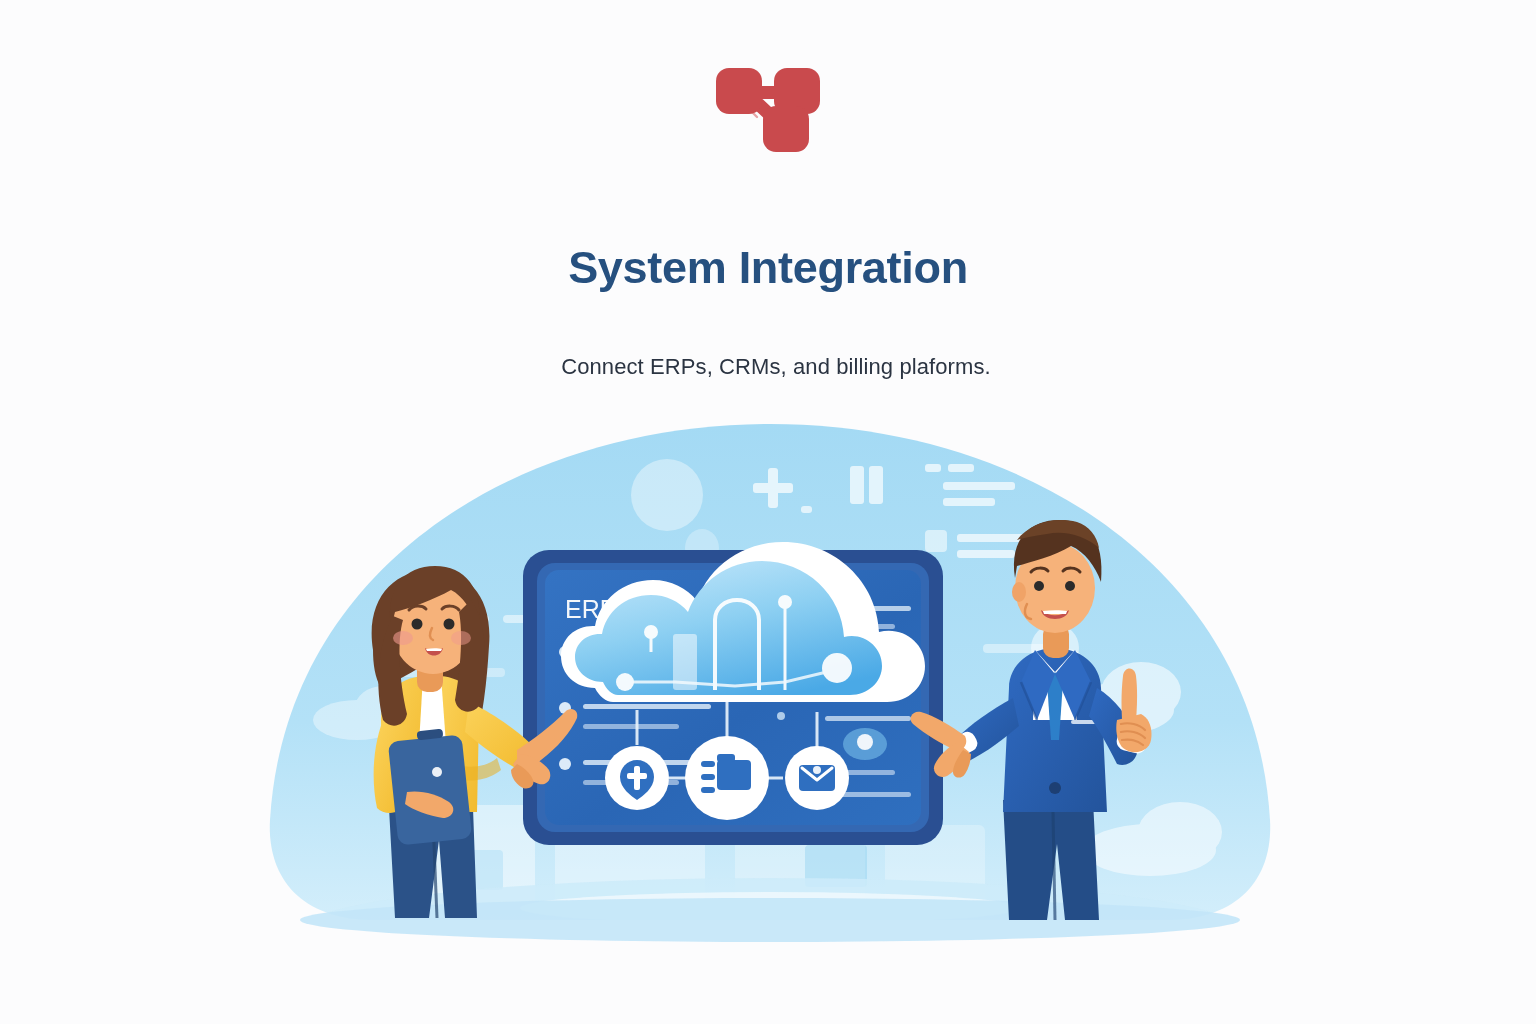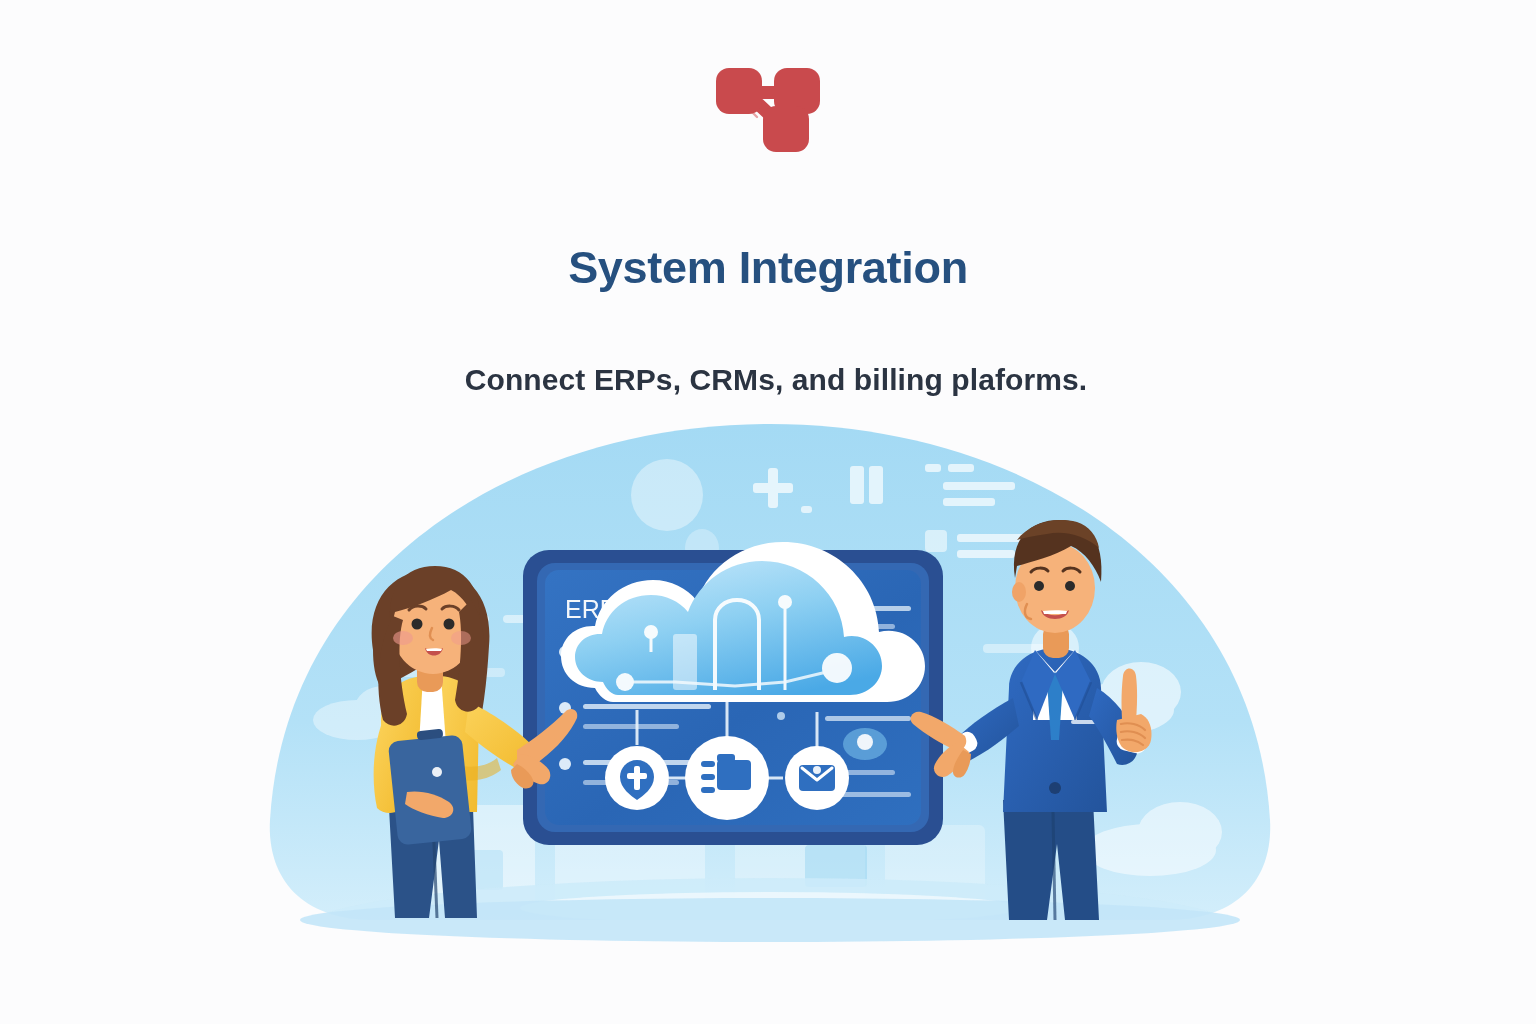--- a/index.html
+++ b/index.html
@@ -24,22 +24,22 @@
     text-align:center;
     font-size:45px;
     font-weight:700;
     letter-spacing:-0.3px;
     color:#26507f;
     line-height:1.1;
   }
   .page-subtitle{
     position:absolute;left:16px;right:0;top:332px;
     text-align:center;
-    font-size:30px;
-    font-weight:700;
+    font-size:22px;
+    font-weight:400;
     color:#2b3442;
     line-height:1.2;
     letter-spacing:0.1px;
   }
 
   
   .illustration{
     position:absolute;left:265px;top:420px;width:1010px;height:560px;
   }
   .illustration svg{display:block;width:1010px;height:560px;}

